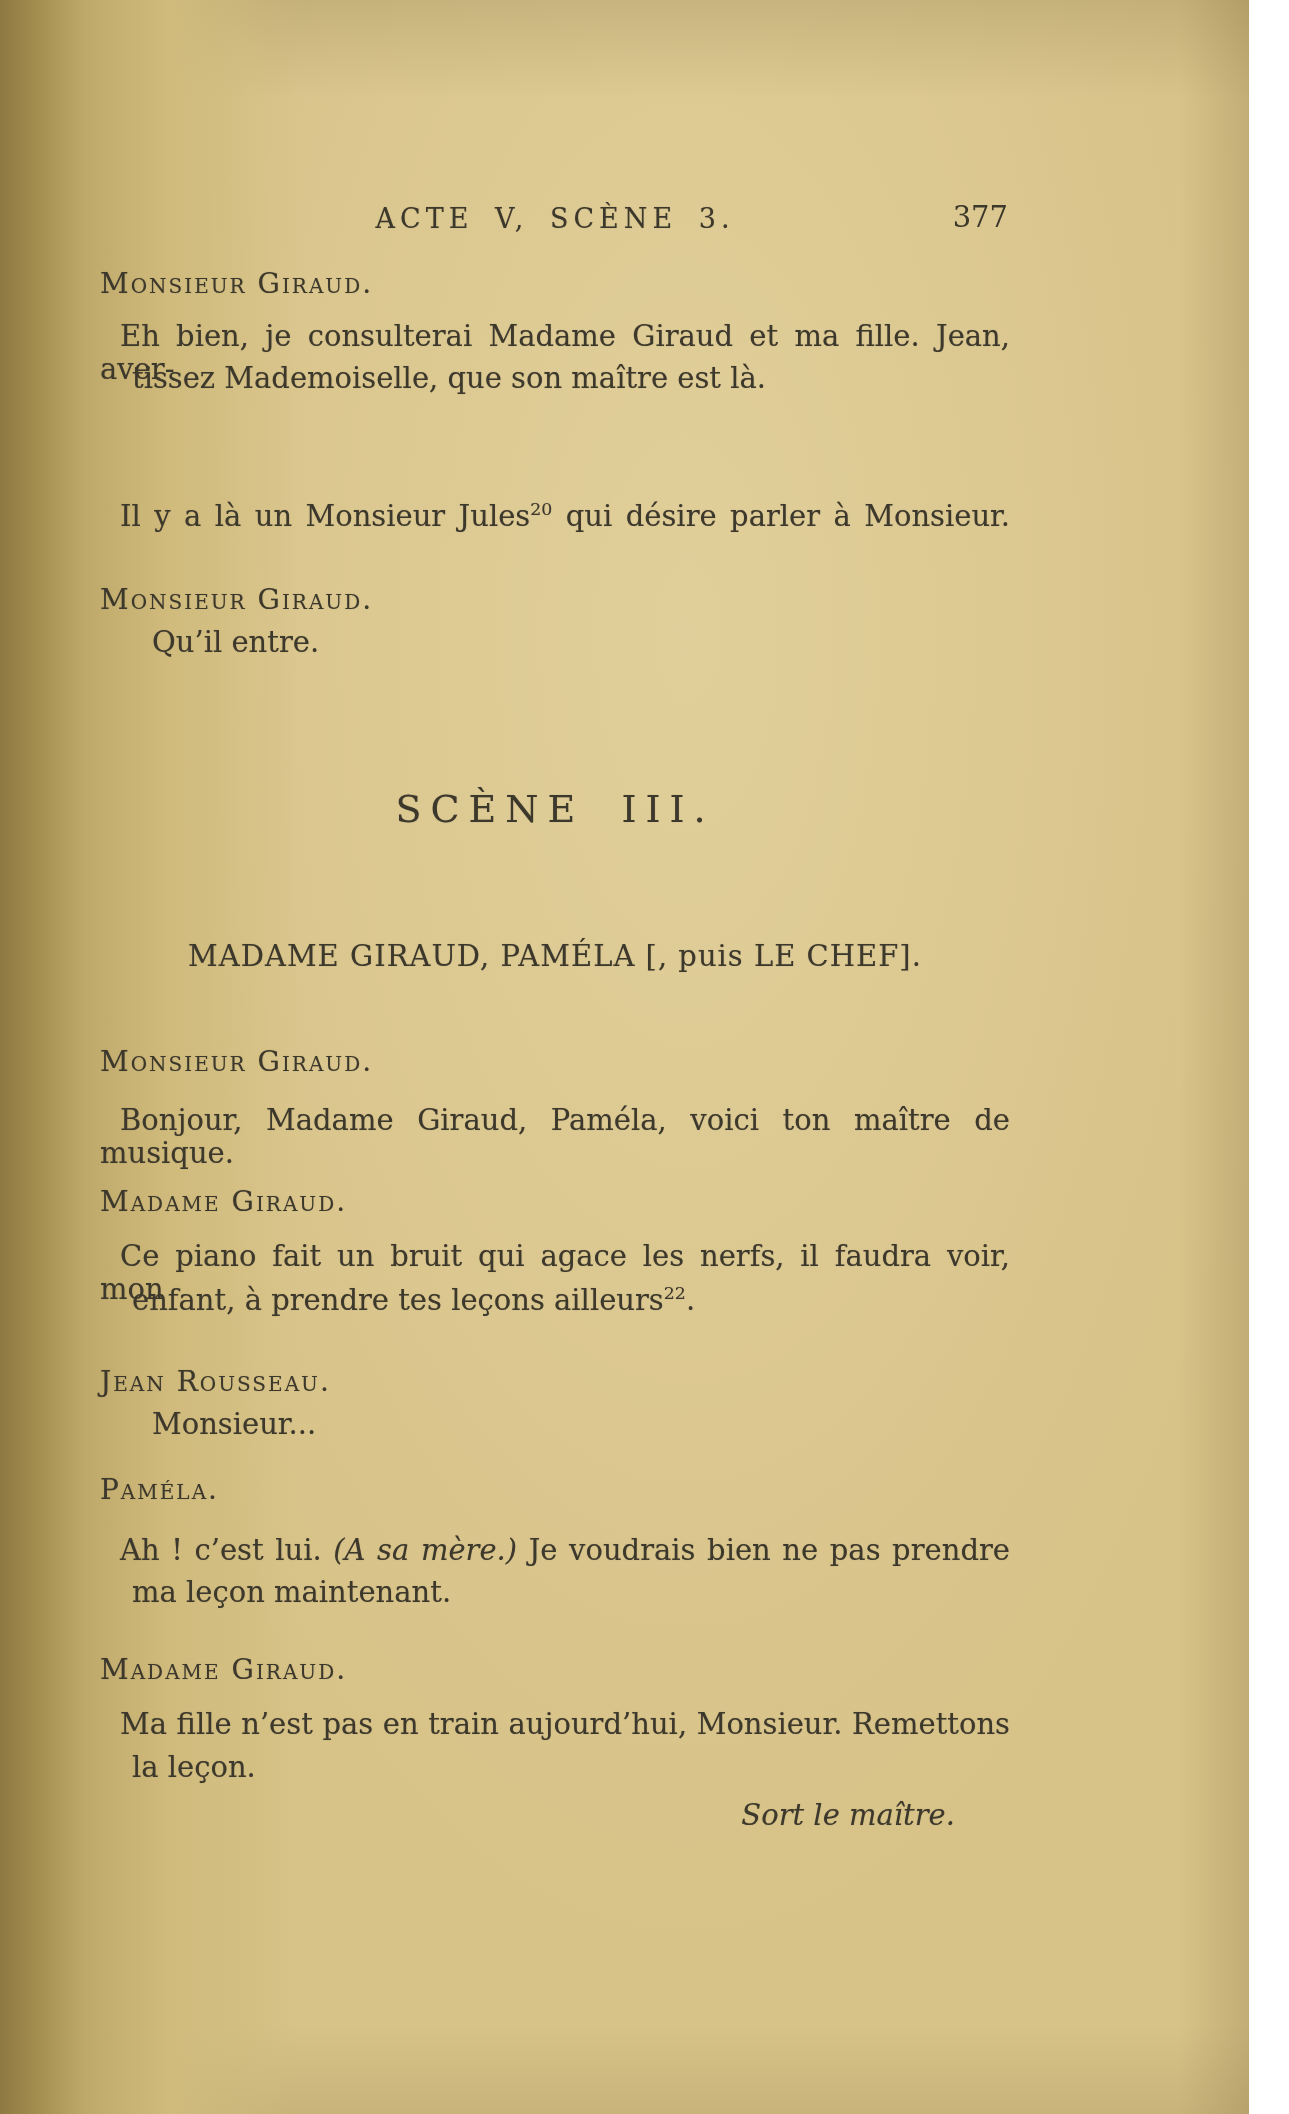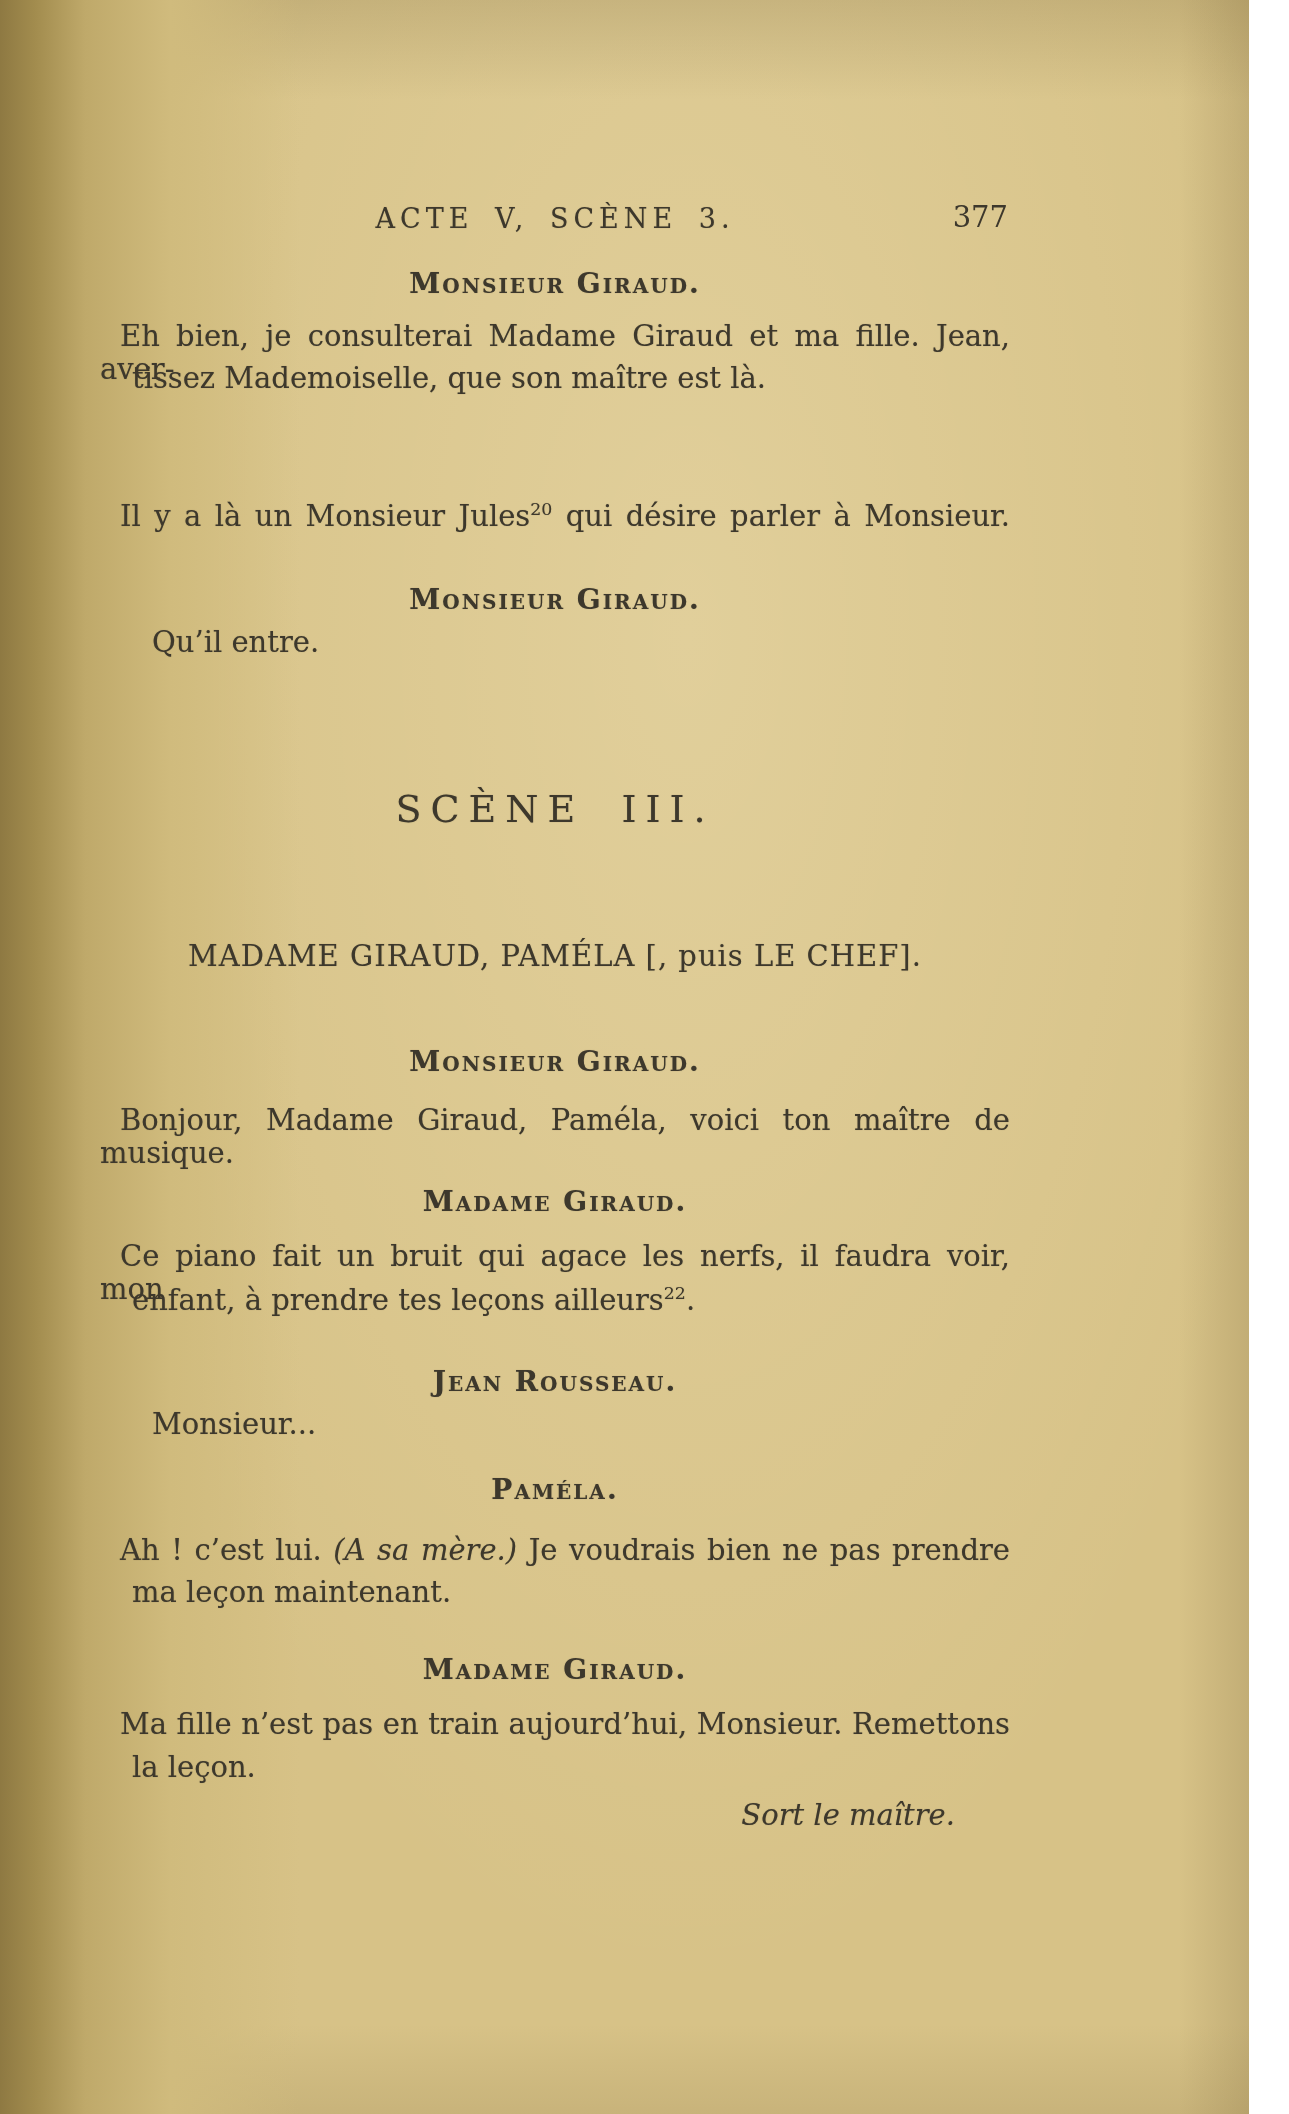--- a/index.html
+++ b/index.html
@@ -24,22 +24,21 @@
     text-shadow:0 0 1px rgba(61,55,43,.35);
     white-space:nowrap;
   }
   .wrapok{white-space:normal;margin-left:32px;}
   .just{text-align:justify;text-align-last:justify;white-space:normal;}
   .ind{text-indent:20px;}
   .sp{
     font-variant:small-caps;
     font-size:28px;
     letter-spacing:2px;
-    text-align:center;
-    font-weight:bold;
+    text-align:left;
   }
   .runhead{
     font-size:27px;letter-spacing:5px;word-spacing:8px;text-align:center;
   }
   .pagenum{
     position:absolute;left:100px;width:910px;text-align:right;
     font-size:29px;padding-right:2px;box-sizing:border-box;
   }
   .scene{
     font-size:38px;letter-spacing:9px;word-spacing:16px;text-align:center;

